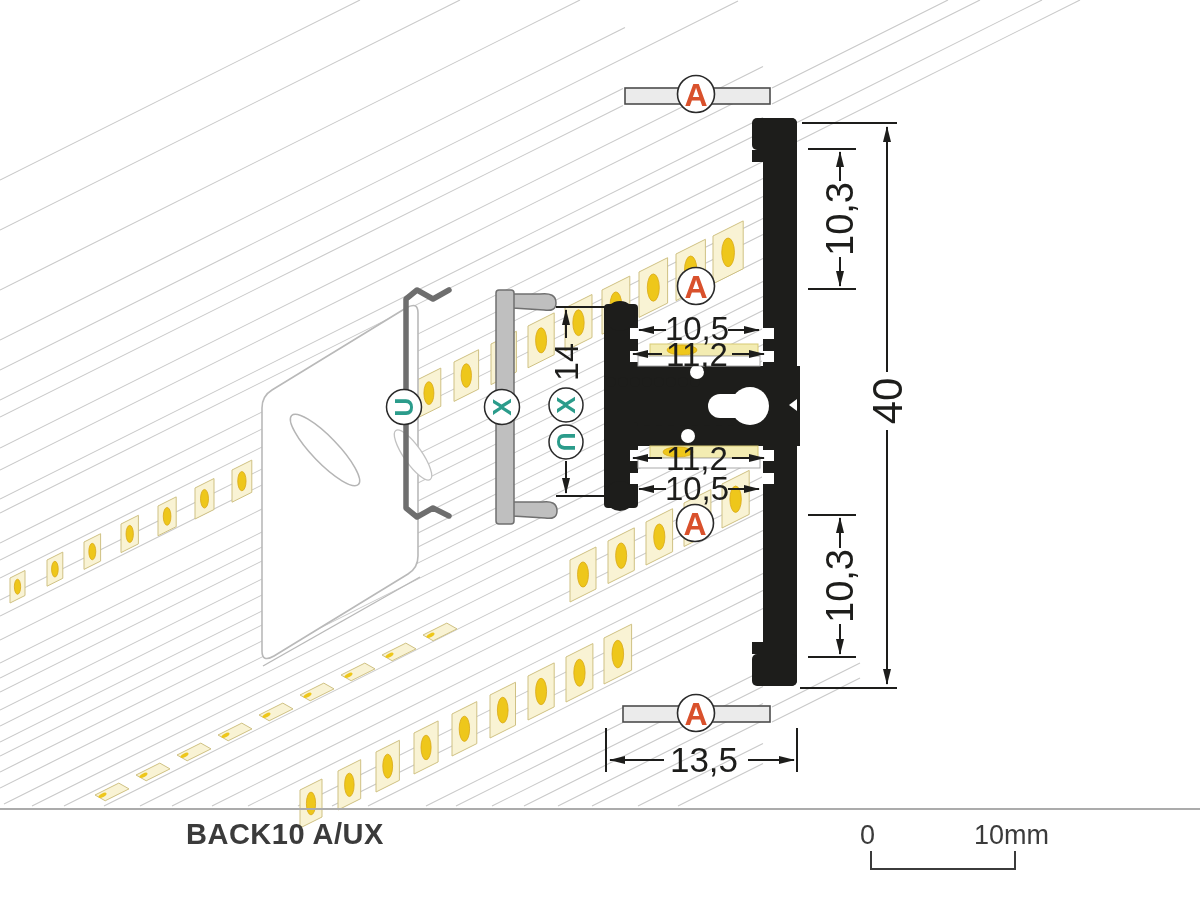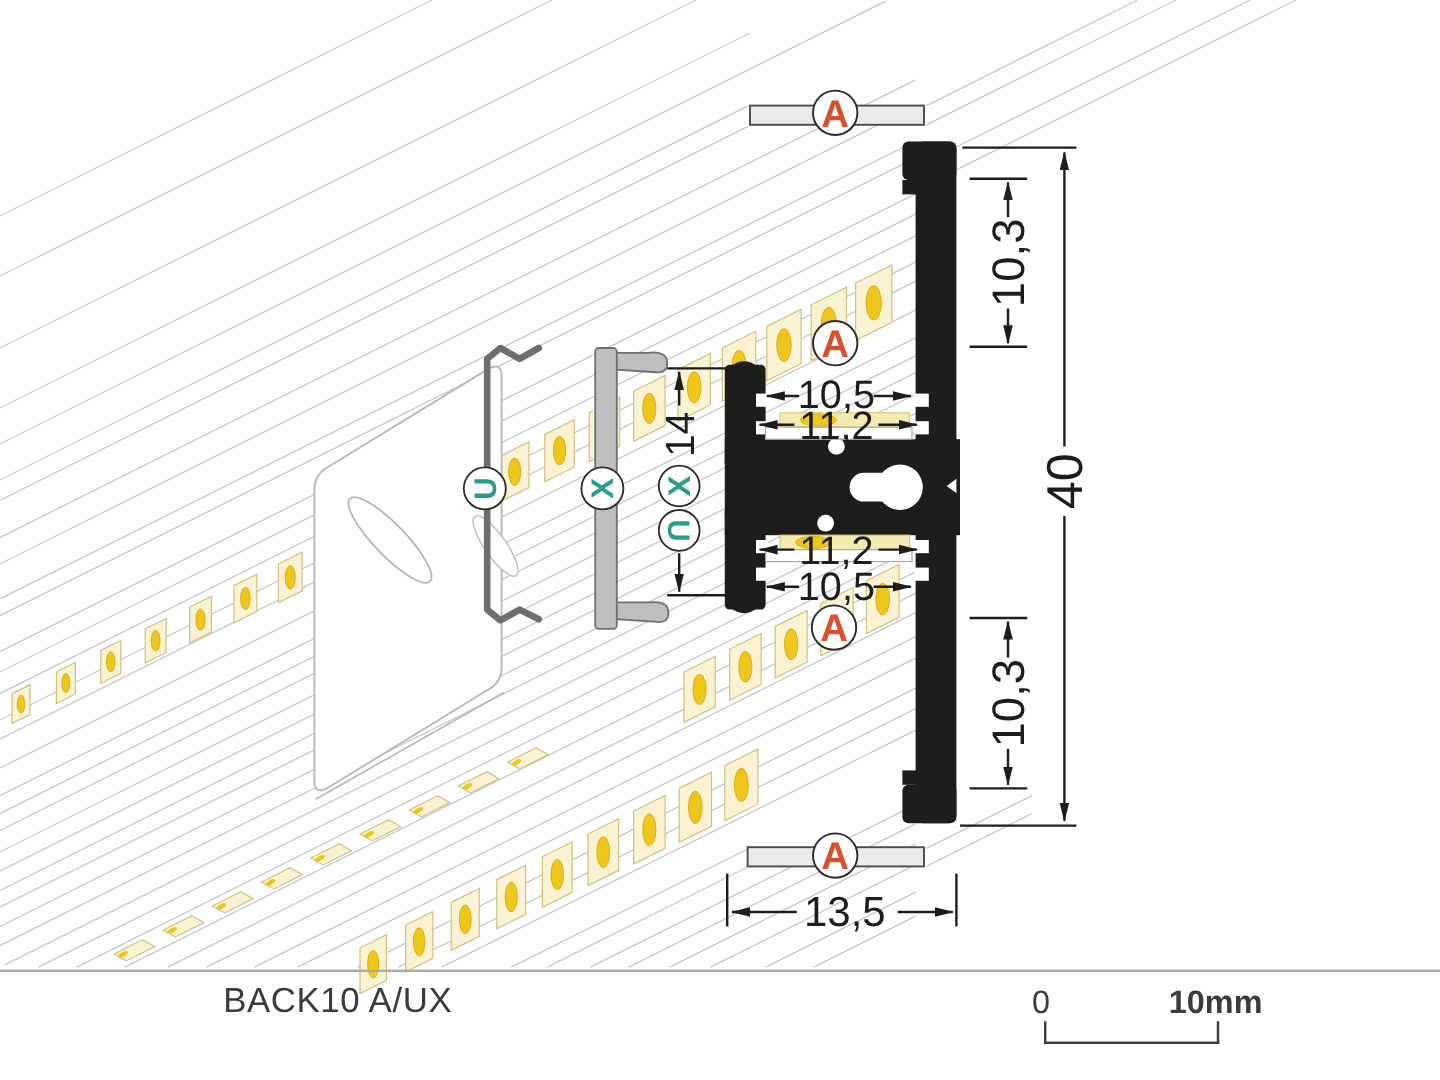--- a/index.html
+++ b/index.html
@@ -2,23 +2,23 @@
 <html><head>
 <meta charset="utf-8">
 <style>
   html,body{margin:0;padding:0;background:#ffffff;}
   .page{position:relative;width:1200px;height:900px;background:#fff;overflow:hidden;
         font-family:"Liberation Sans",sans-serif;}
   .page svg{position:absolute;top:0;left:0;}
   .dimtext{font-family:"Liberation Sans",sans-serif;fill:#1d1d1b;}
   .marker-letter{font-family:"Liberation Sans",sans-serif;font-weight:bold;}
   .footer-sep{position:absolute;left:0;top:808px;width:1200px;border-top:2px solid #ababab;}
-  .title-model{position:absolute;left:186px;top:818px;font-size:29px;font-weight:normal;color:#3b3b3b;letter-spacing:0.5px;}
+  .title-model{position:absolute;left:186px;top:818px;font-size:29px;font-weight:bold;color:#3b3b3b;letter-spacing:0.5px;}
   .scale-zero{position:absolute;left:860px;top:820px;font-size:27px;color:#3b3b3b;}
-  .scale-ten{position:absolute;left:974px;top:820px;font-size:27px;color:#3b3b3b;font-weight:bold;}
+  .scale-ten{position:absolute;left:974px;top:820px;font-size:27px;color:#3b3b3b;}
   .scale-bracket{position:absolute;left:870px;top:851px;width:142px;height:17px;
                  border-left:2px solid #3b3b3b;border-right:2px solid #3b3b3b;border-bottom:2px solid #3b3b3b;}
 </style>
 </head>
 <body>
 
 <div class="page">
 <svg width="1200" height="900" viewBox="0 0 1200 900">
   <defs>
     <marker id="arw" markerUnits="userSpaceOnUse" markerWidth="16" markerHeight="10" viewBox="0 0 16 10" refX="15" refY="5" orient="auto">

